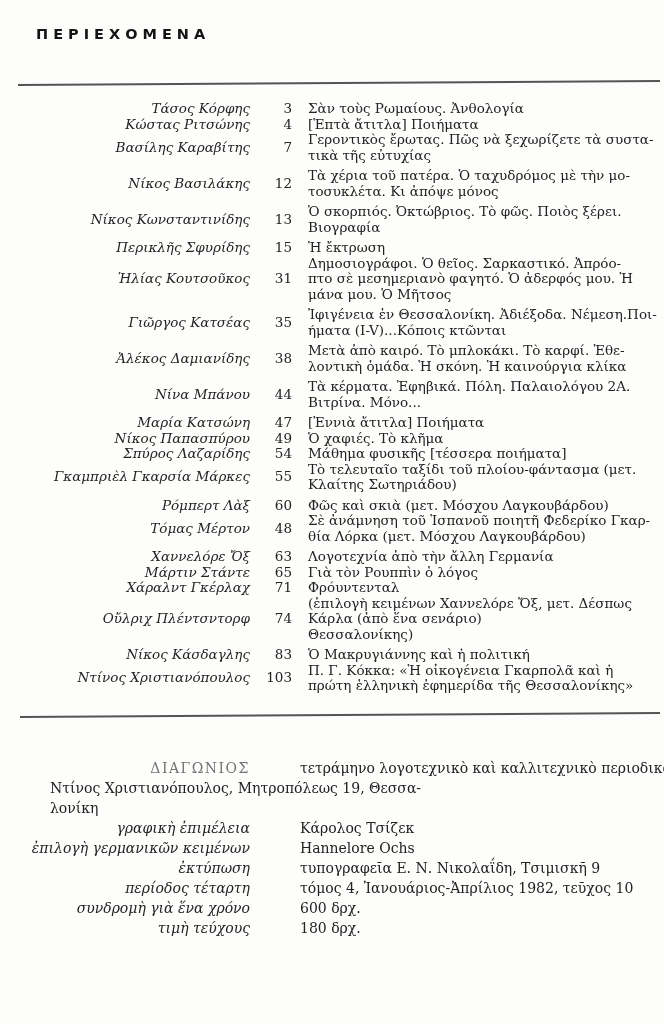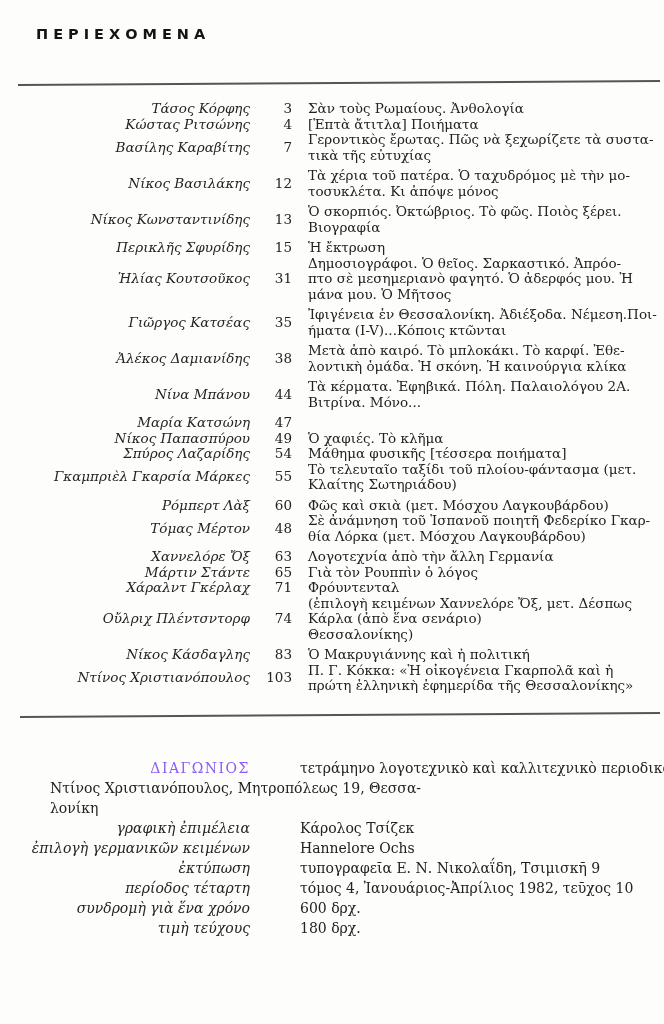--- a/index.html
+++ b/index.html
@@ -30,21 +30,21 @@
   .toc{margin-top:15px;font-size:13.5px;line-height:15.5px;}
   .group + .group{margin-top:5px;}
   .entry{display:flex;align-items:center;}
   .author{width:250px;text-align:right;font-style:italic;white-space:nowrap;flex:none;color:#242424;}
   .num{width:42px;text-align:right;white-space:nowrap;flex:none;}
   .title{margin-left:16px;flex:1;min-width:0;}
   .tl{white-space:nowrap;}
   .colophon{margin-top:40px;font-size:14px;line-height:20px;}
   .crow{display:flex;align-items:flex-start;}
   .clabel{width:250px;text-align:right;font-style:italic;white-space:nowrap;flex:none;color:#242424;}
-  .clabel.caps{font-style:normal;letter-spacing:1.5px;color:#8b5cf6;}
+  .clabel.caps{font-style:normal;letter-spacing:1.5px;color:#737373;}
   .cvalue{margin-left:50px;flex:1;min-width:0;}
   .cl{white-space:nowrap;}
 </style>
 </head>
 <body>
 
 <div class="page">
   <div class="masthead">ΠΕΡΙΕΧΟΜΕΝΑ</div>
 
   <div class="rule top"></div>
@@ -139,20 +139,23 @@
           <div class="title">
             <div class="tl">Τὰ κέρματα. Ἐφηβικά. Πόλη. Παλαιολόγου 2Α.</div>
             <div class="tl">Βιτρίνα. Μόνο...</div>
           </div>
         </div>
       </div>
       <div class="group">
         <div class="entry">
           <div class="author">Μαρία Κατσώνη</div>
           <div class="num">47</div>
+          <div class="title">
+            <div class="tl">[Ἐννιὰ ἄτιτλα] Ποιήματα</div>
+          </div>
         </div>
         <div class="entry">
           <div class="author">Νίκος Παπασπύρου</div>
           <div class="num">49</div>
           <div class="title">
             <div class="tl">Ὁ χαφιές. Τὸ κλῆμα</div>
           </div>
         </div>
         <div class="entry">
           <div class="author">Σπύρος Λαζαρίδης</div>

